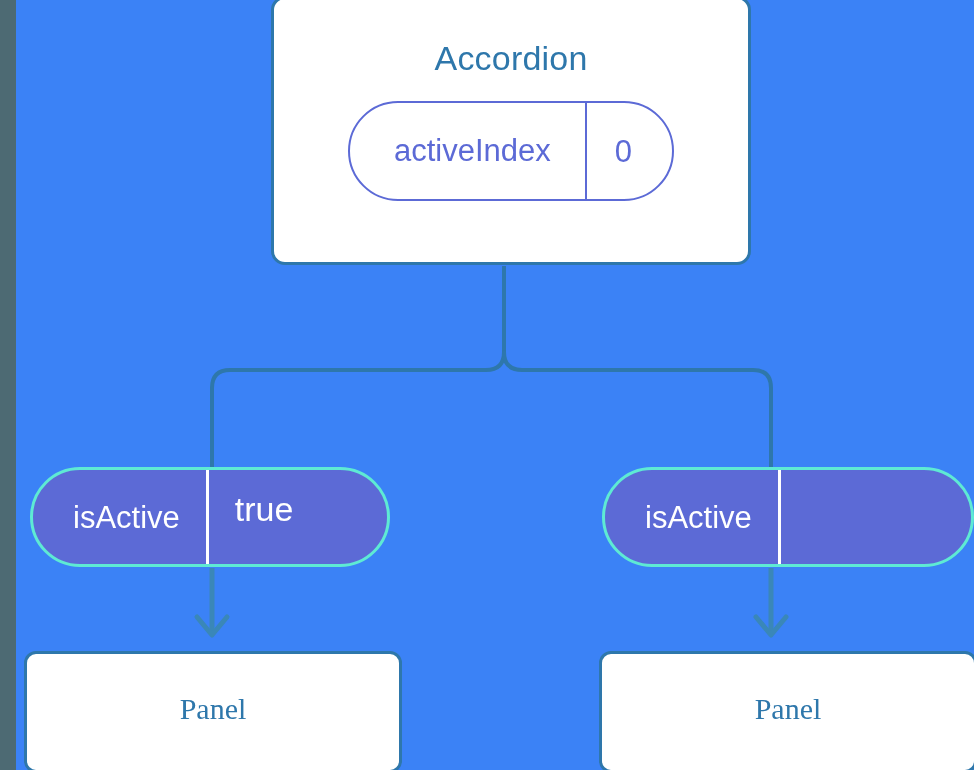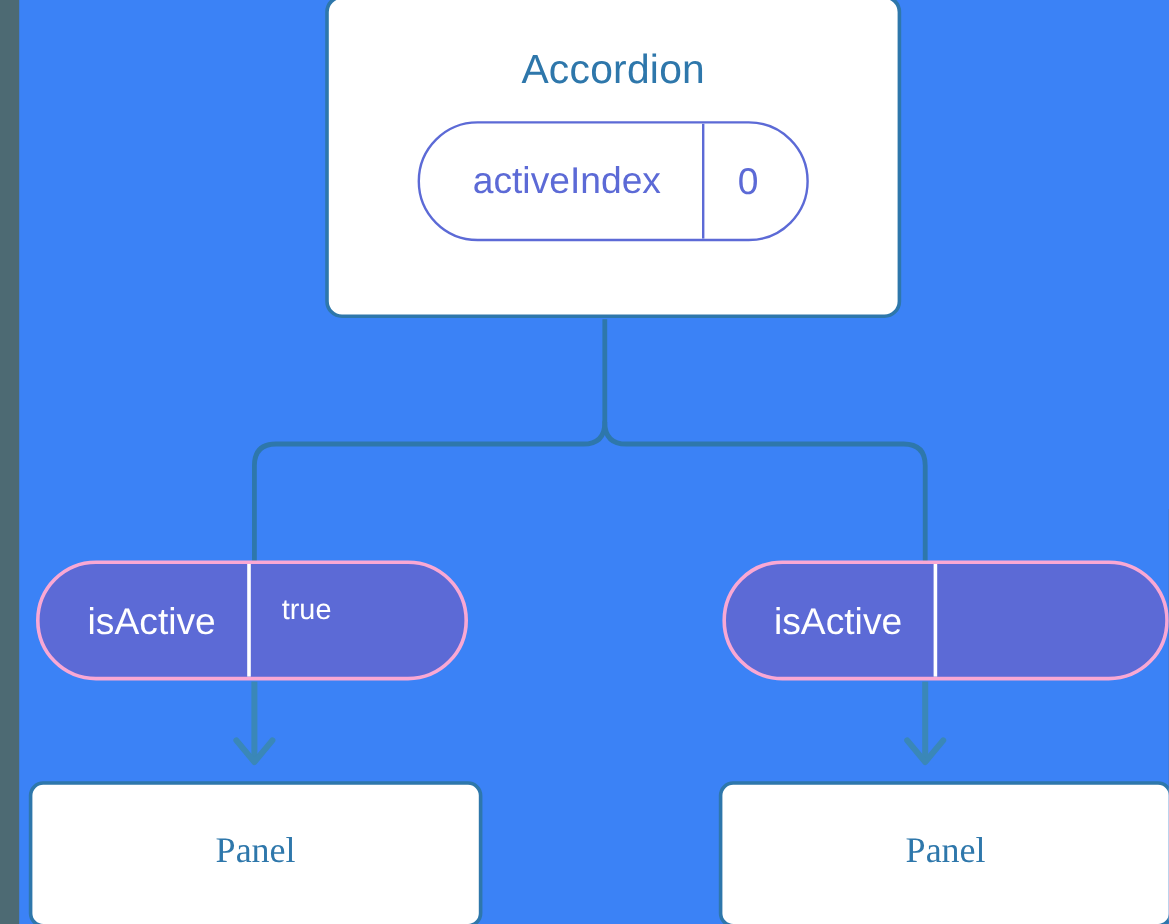--- a/index.html
+++ b/index.html
@@ -88,21 +88,21 @@
     line-height: 1;
   }
 
   
   .pill-filled {
     position: absolute;
     display: flex;
     align-items: stretch;
     height: 100px;
     background: #5c6ad6;
-    border: 3px solid #f9a8d4;
+    border: 3px solid #5eead4;
     border-radius: 52px;
     box-sizing: border-box;
     overflow: hidden;
   }
   .pill-filled .pill-key {
     display: flex;
     align-items: center;
     justify-content: center;
     color: #ffffff;
     font-size: 31px;
@@ -112,21 +112,21 @@
   .pill-filled .pill-div {
     width: 3px;
     background: #ffffff;
     flex: 0 0 auto;
   }
   .pill-filled .pill-val {
     display: flex;
     align-items: center;
     justify-content: center;
     color: #ffffff;
-    font-size: 24px;
+    font-size: 34px;
     line-height: 1;
     padding: 0 38px 16px 26px;
   }
 
   #pill-left  { left: 14px;  top: 467px; width: 360px; }
   #pill-right { left: 586px; top: 467px; width: 372px; }
 
   
   .panel-card {
     position: absolute;

